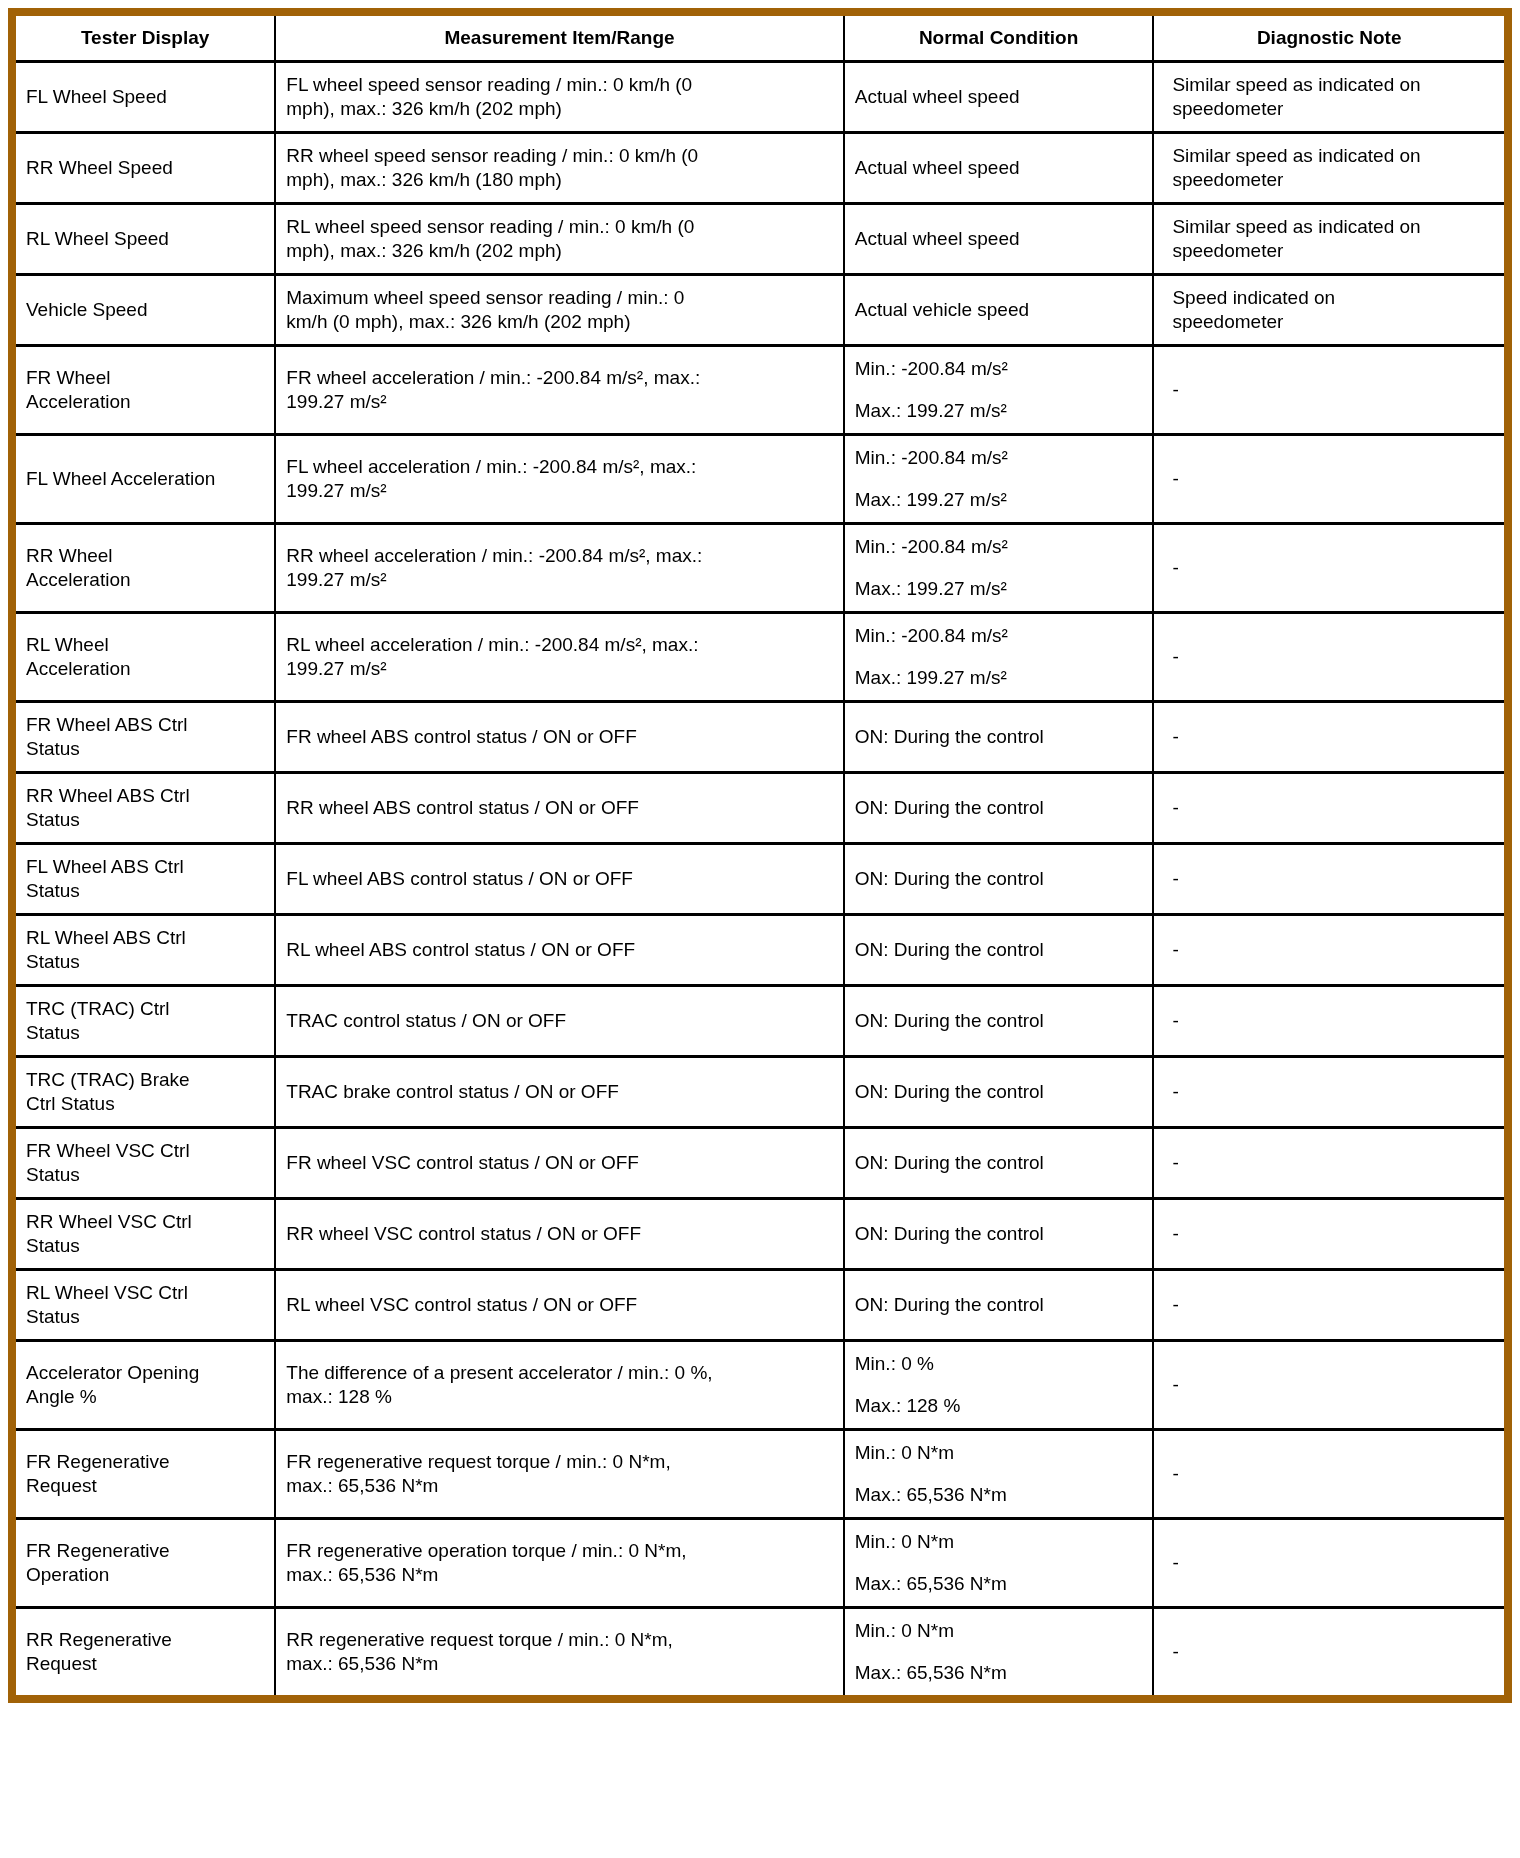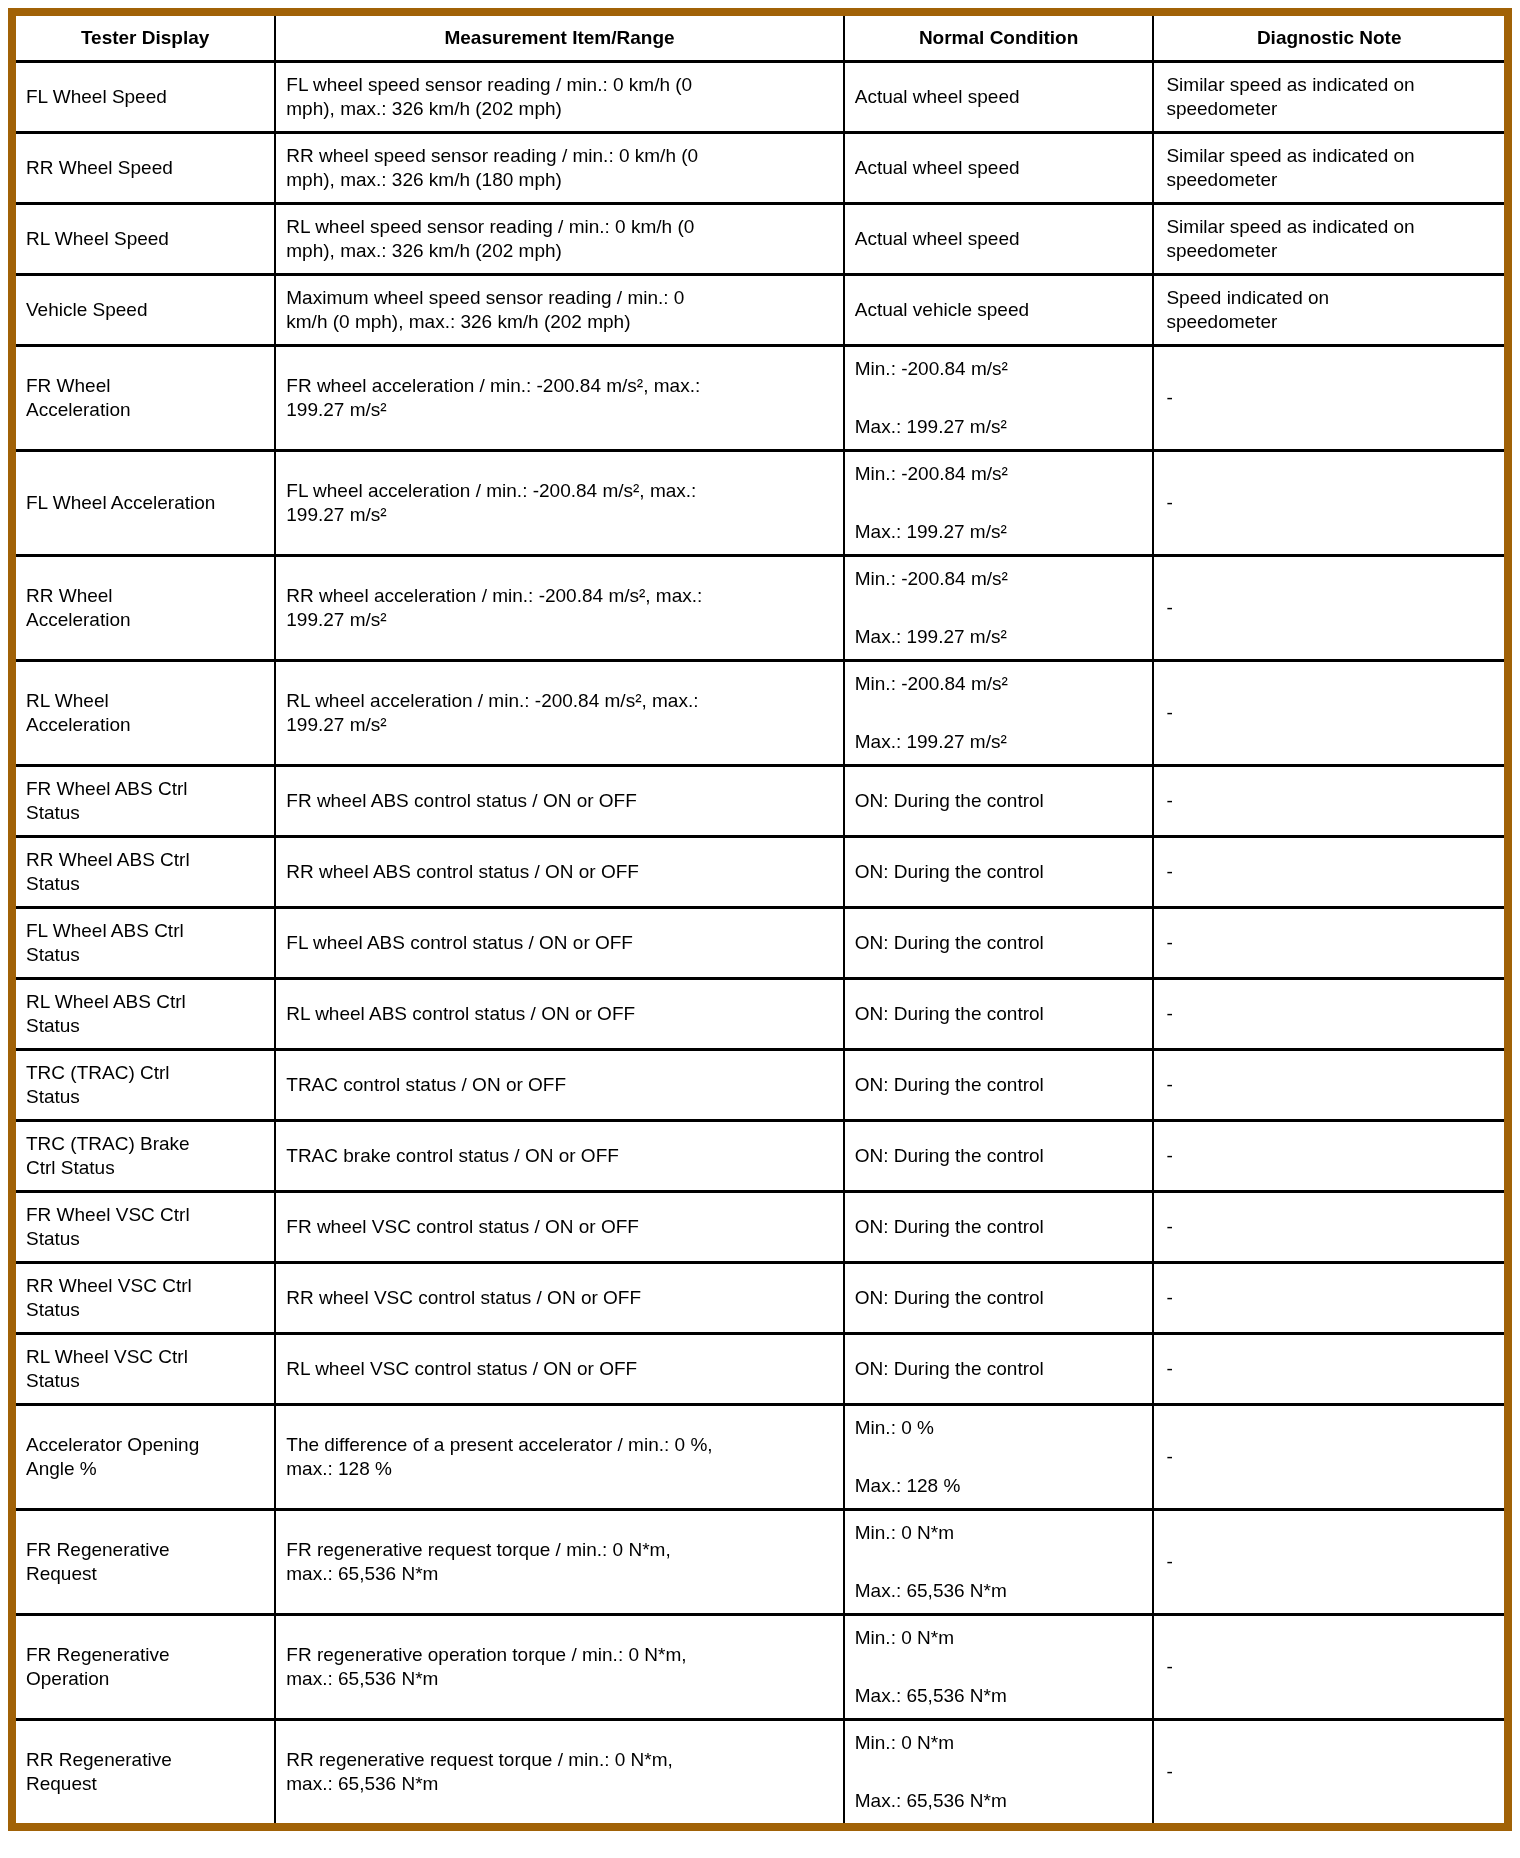--- a/index.html
+++ b/index.html
@@ -37,22 +37,22 @@
     overflow: hidden;
     white-space: pre-line;
     word-wrap: break-word;
   }
   th {
     font-weight: bold;
     text-align: center;
     padding: 10px 4px;
     white-space: normal;
   }
-  td.dn-cell { padding-left: 12px; }
-  .nc-line + .nc-line { margin-top: 34px; }
+  td.dn-cell { padding-left: 18px; }
+  .nc-line + .nc-line { margin-top: 18px; }
 </style>
 </head>
 <body>
 
 <div class="page">
   <table class="data-list">
     <colgroup>
       <col class="c1">
         <col class="c2">
         <col class="c3">

